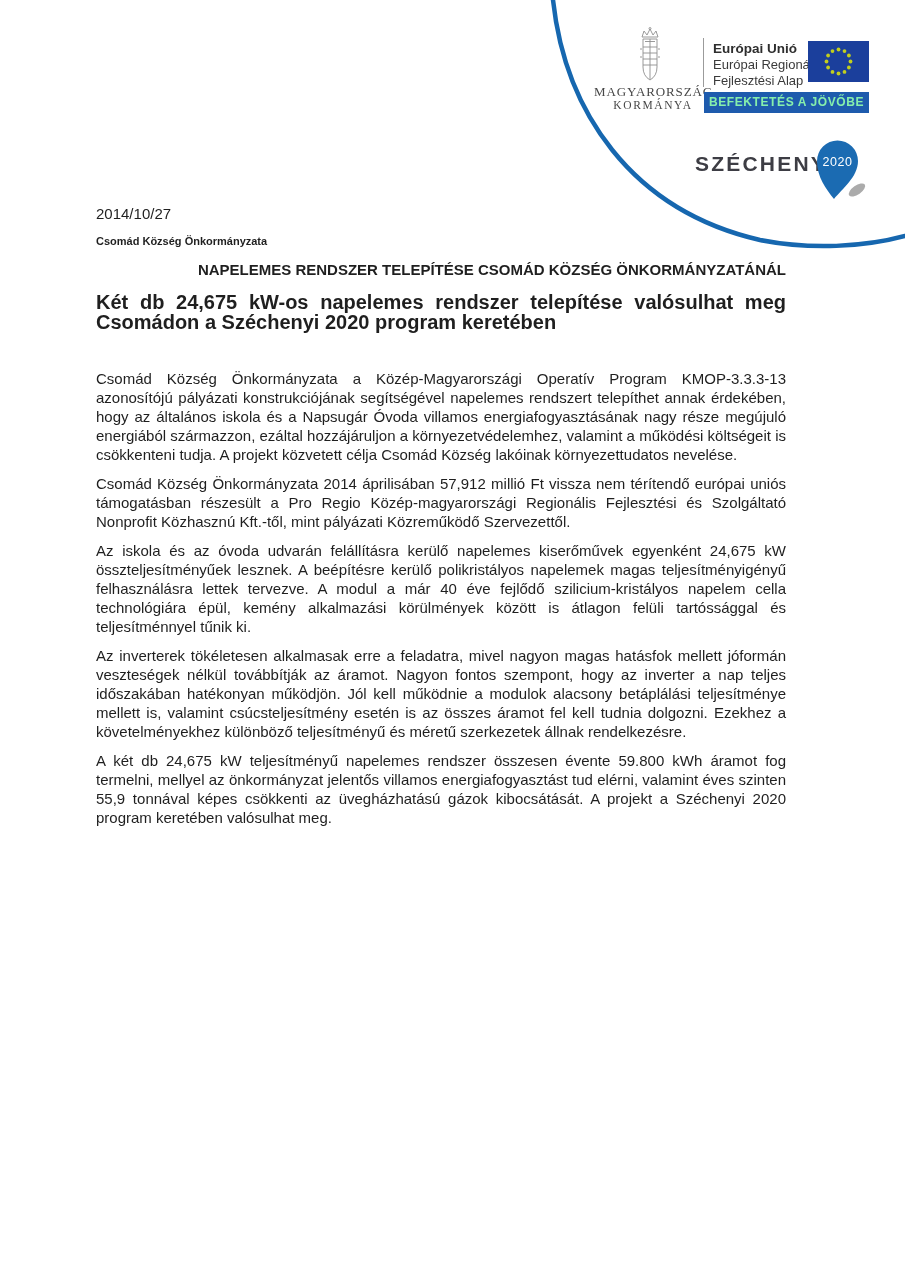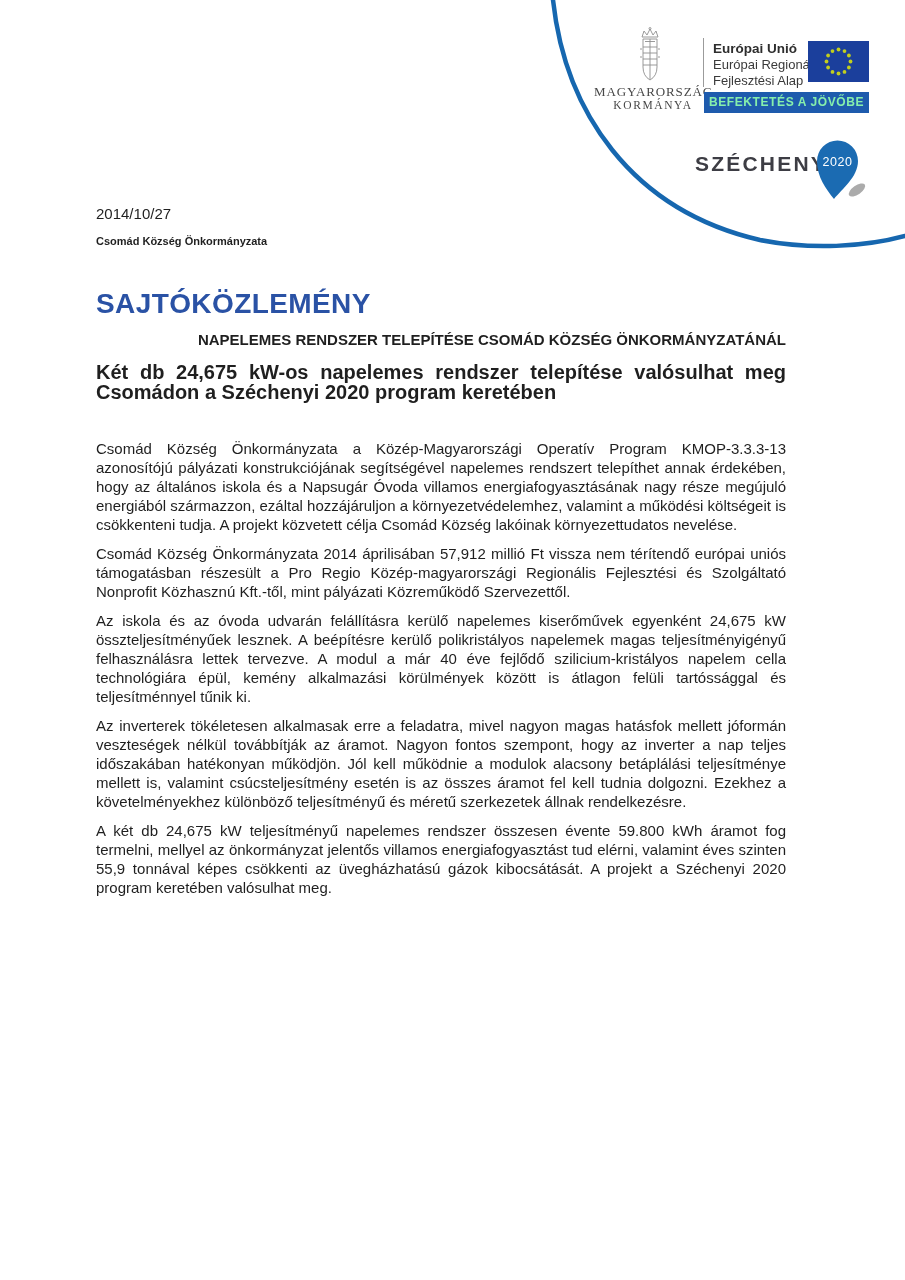--- a/index.html
+++ b/index.html
@@ -108,21 +108,20 @@
   <div class="abs szechenyi-text">SZÉCHENYI</div>
   <svg class="abs pin-svg" width="62" height="66" viewBox="0 0 62 66" aria-hidden="true">
     <ellipse class="pin-shadow" cx="45" cy="51" rx="9.5" ry="4.5" transform="rotate(-35 45 51)"></ellipse>
     <path class="pin-shape" d="M22 60 C14 50 5 38 5 22 A20.5 20.5 0 1 1 46 22 C46 38 30 50 22 60 Z"></path>
     <text class="pin-year" x="25.5" y="26.5" text-anchor="middle">2020</text>
   </svg>
 
   <div class="content">
     <p class="date">2014/10/27</p>
     <p class="org">Csomád Község Önkormányzata</p>
-    <p class="title">SAJTÓKÖZLEMÉNY</p>
     <p class="subtitle">NAPELEMES RENDSZER TELEPÍTÉSE CSOMÁD KÖZSÉG ÖNKORMÁNYZATÁNÁL</p>
     <p class="lead">Két db 24,675 kW-os napelemes rendszer telepítése valósulhat meg Csomádon a Széchenyi 2020 program keretében</p>
     <p class="para body-start">Csomád Község Önkormányzata a Közép-Magyarországi Operatív Program KMOP-3.3.3-13 azonosítójú pályázati konstrukciójának segítségével napelemes rendszert telepíthet annak érdekében, hogy az általános iskola és a Napsugár Óvoda villamos energiafogyasztásának nagy része megújuló energiából származzon, ezáltal hozzájáruljon a környezetvédelemhez, valamint a működési költségeit is csökkenteni tudja. A projekt közvetett célja Csomád Község lakóinak környezettudatos nevelése.</p>
     <p class="para">Csomád Község Önkormányzata 2014 áprilisában 57,912 millió Ft vissza nem térítendő európai uniós támogatásban részesült a Pro Regio Közép-magyarországi Regionális Fejlesztési és Szolgáltató Nonprofit Közhasznú Kft.-től, mint pályázati Közreműködő Szervezettől.</p>
     <p class="para">Az iskola és az óvoda udvarán felállításra kerülő napelemes kiserőművek egyenként 24,675 kW összteljesítményűek lesznek. A beépítésre kerülő polikristályos napelemek magas teljesítményigényű felhasználásra lettek tervezve. A modul a már 40 éve fejlődő szilicium-kristályos napelem cella technológiára épül, kemény alkalmazási körülmények között is átlagon felüli tartóssággal és teljesítménnyel tűnik ki.</p>
     <p class="para">Az inverterek tökéletesen alkalmasak erre a feladatra, mivel nagyon magas hatásfok mellett jóformán veszteségek nélkül továbbítják az áramot. Nagyon fontos szempont, hogy az inverter a nap teljes időszakában hatékonyan működjön. Jól kell működnie a modulok alacsony betáplálási teljesítménye mellett is, valamint csúcsteljesítmény esetén is az összes áramot fel kell tudnia dolgozni. Ezekhez a követelményekhez különböző teljesítményű és méretű szerkezetek állnak rendelkezésre.</p>
     <p class="para">A két db 24,675 kW teljesítményű napelemes rendszer összesen évente 59.800 kWh áramot fog termelni, mellyel az önkormányzat jelentős villamos energiafogyasztást tud elérni, valamint éves szinten 55,9 tonnával képes csökkenti az üvegházhatású gázok kibocsátását. A projekt a Széchenyi 2020 program keretében valósulhat meg.</p>
   </div>
 
 </div>

